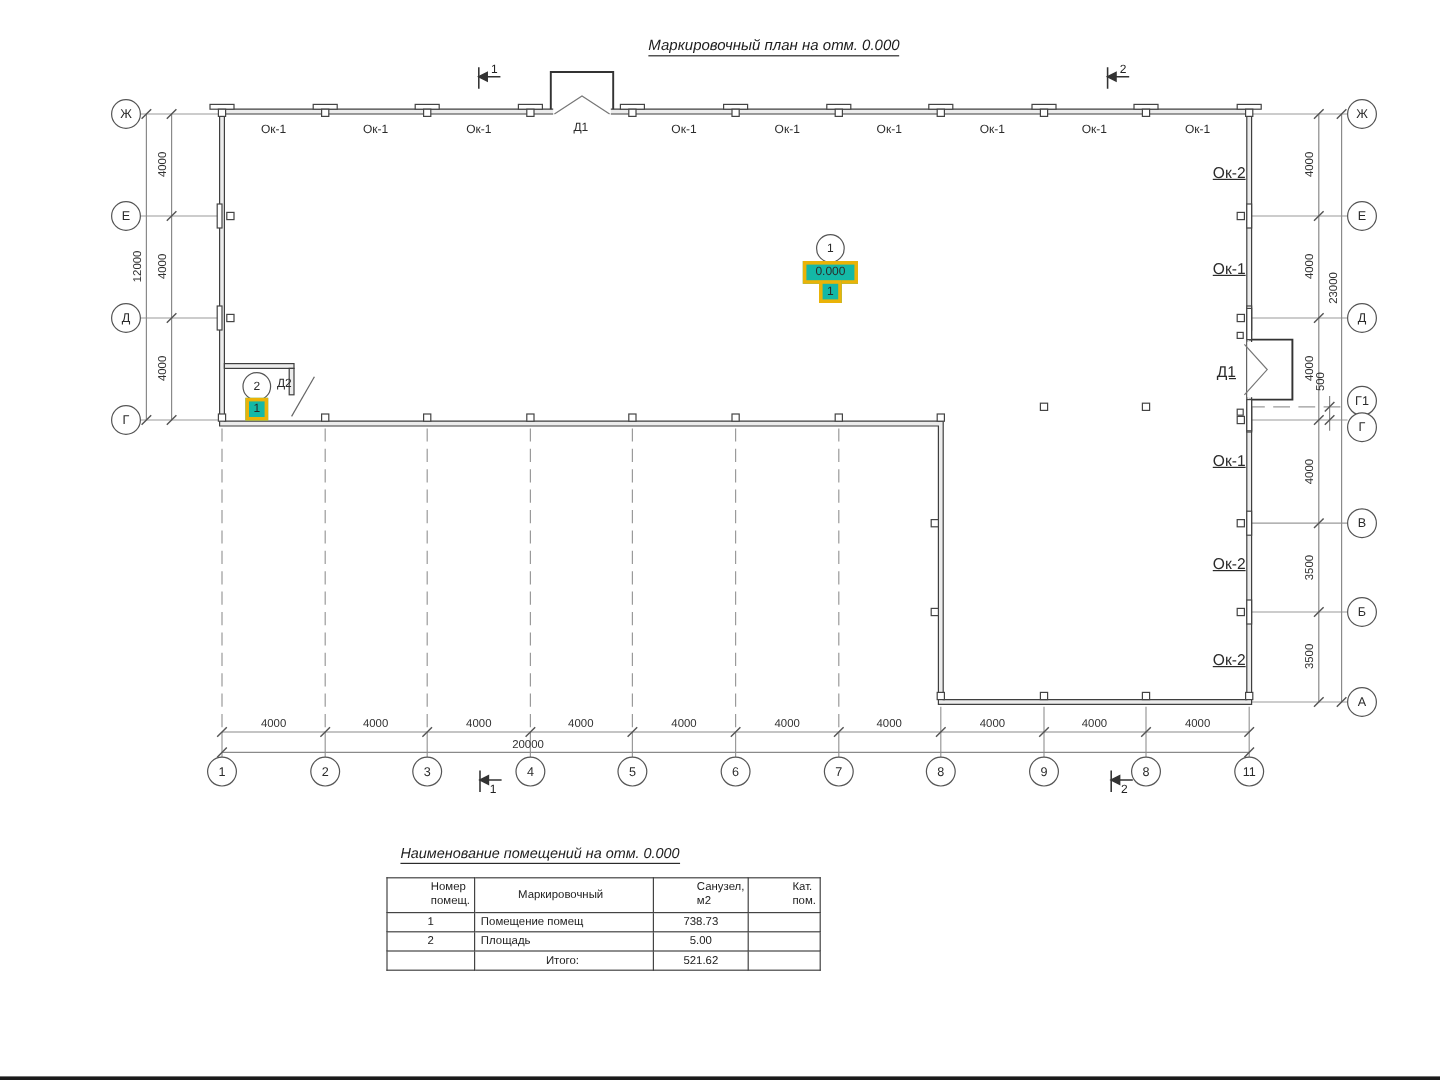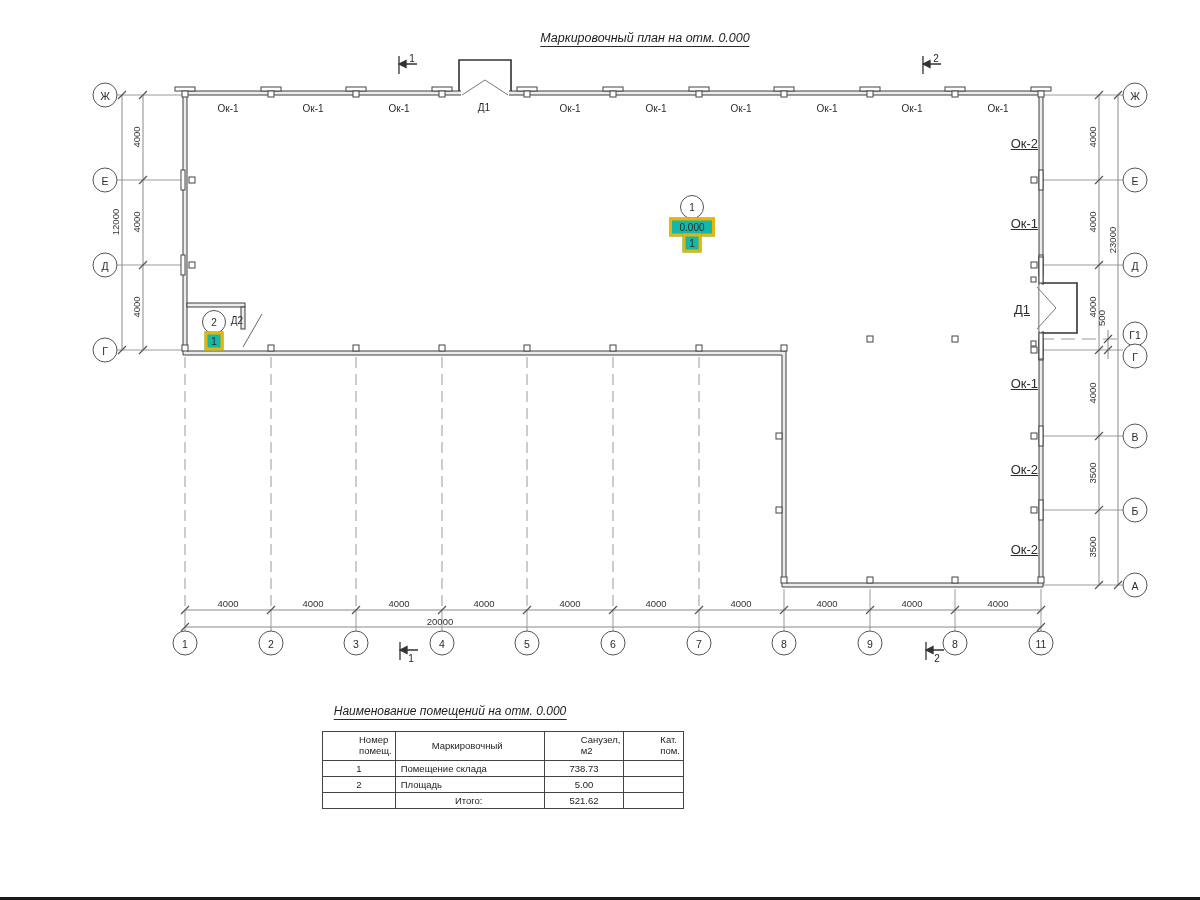--- a/index.html
+++ b/index.html
@@ -258,21 +258,21 @@
       <td>Номер
 помещ.</td>
       <td>Маркировочный</td>
       <td>Санузел,
 м2</td>
       <td>Кат.
 пом.</td>
     </tr>
     <tr class="row">
       <td class="tc">1</td>
-      <td class="tl">Помещение склада</td>
+      <td class="tl">Помещение помещ</td>
       <td class="tc">738.73</td>
       <td class="tc"></td>
     </tr>
     <tr class="row">
       <td class="tc">2</td>
       <td class="tl">Площадь</td>
       <td class="tc">5.00</td>
       <td class="tc"></td>
     </tr>
     <tr class="row">

